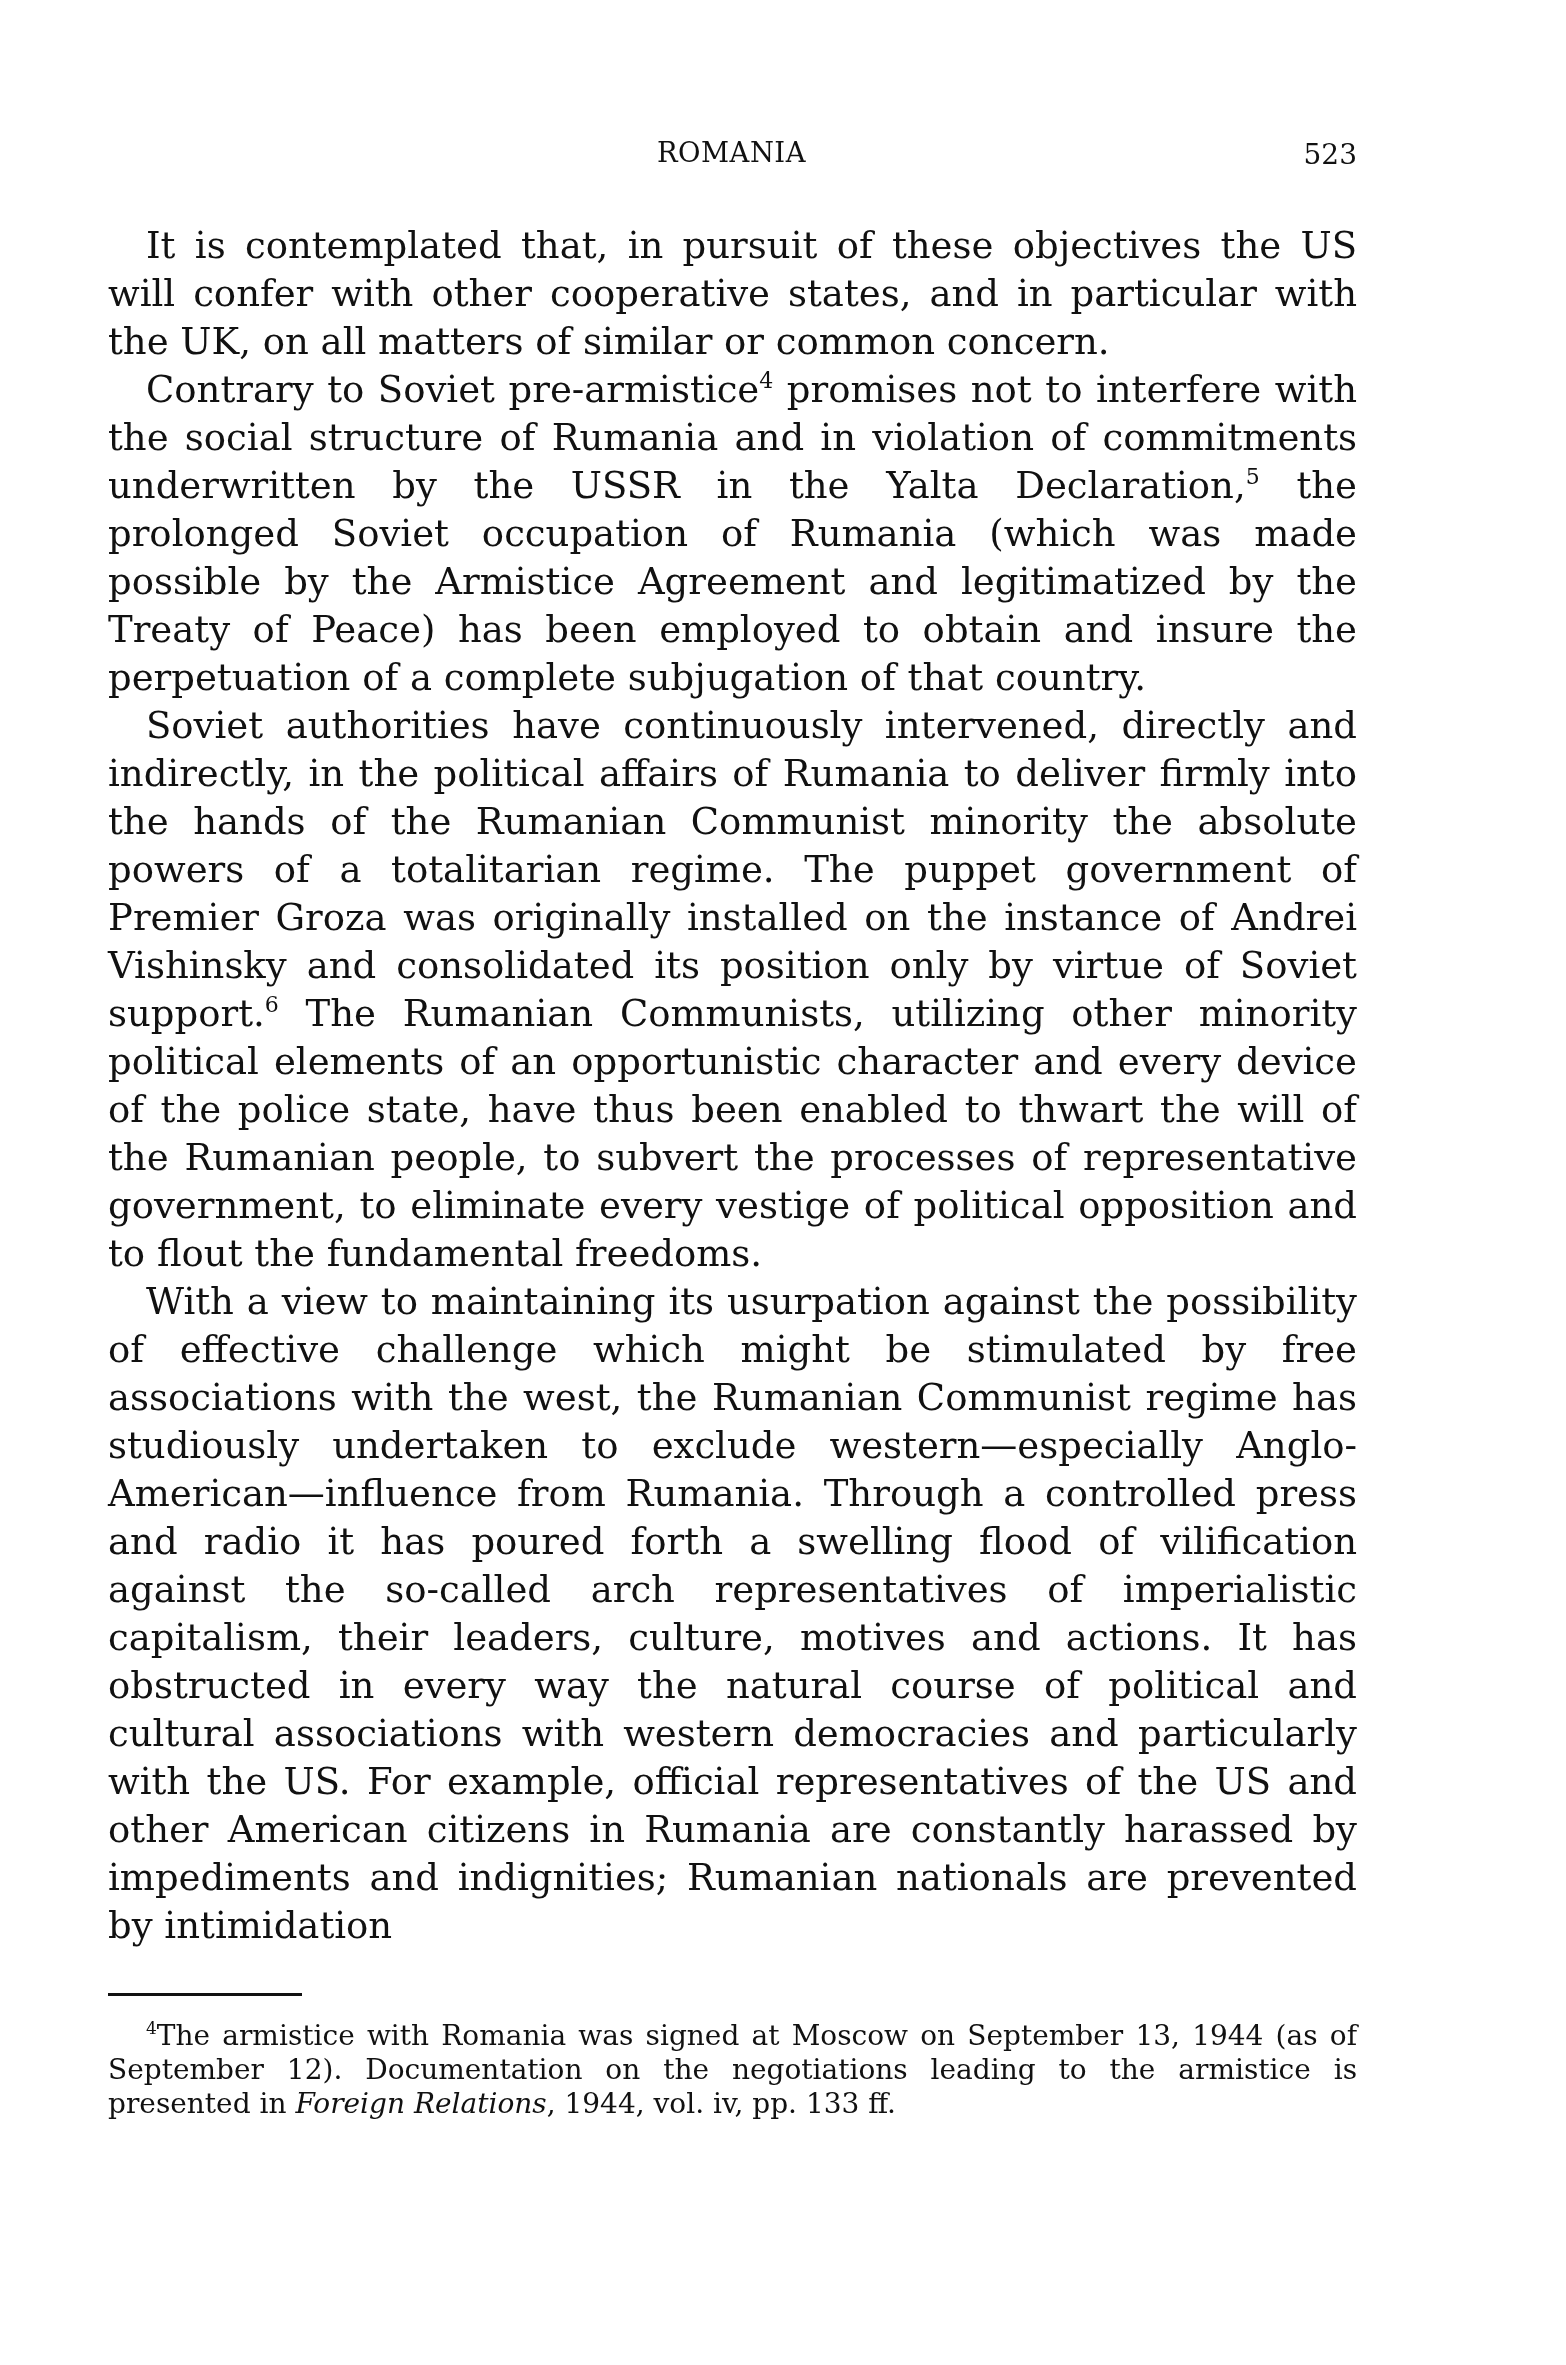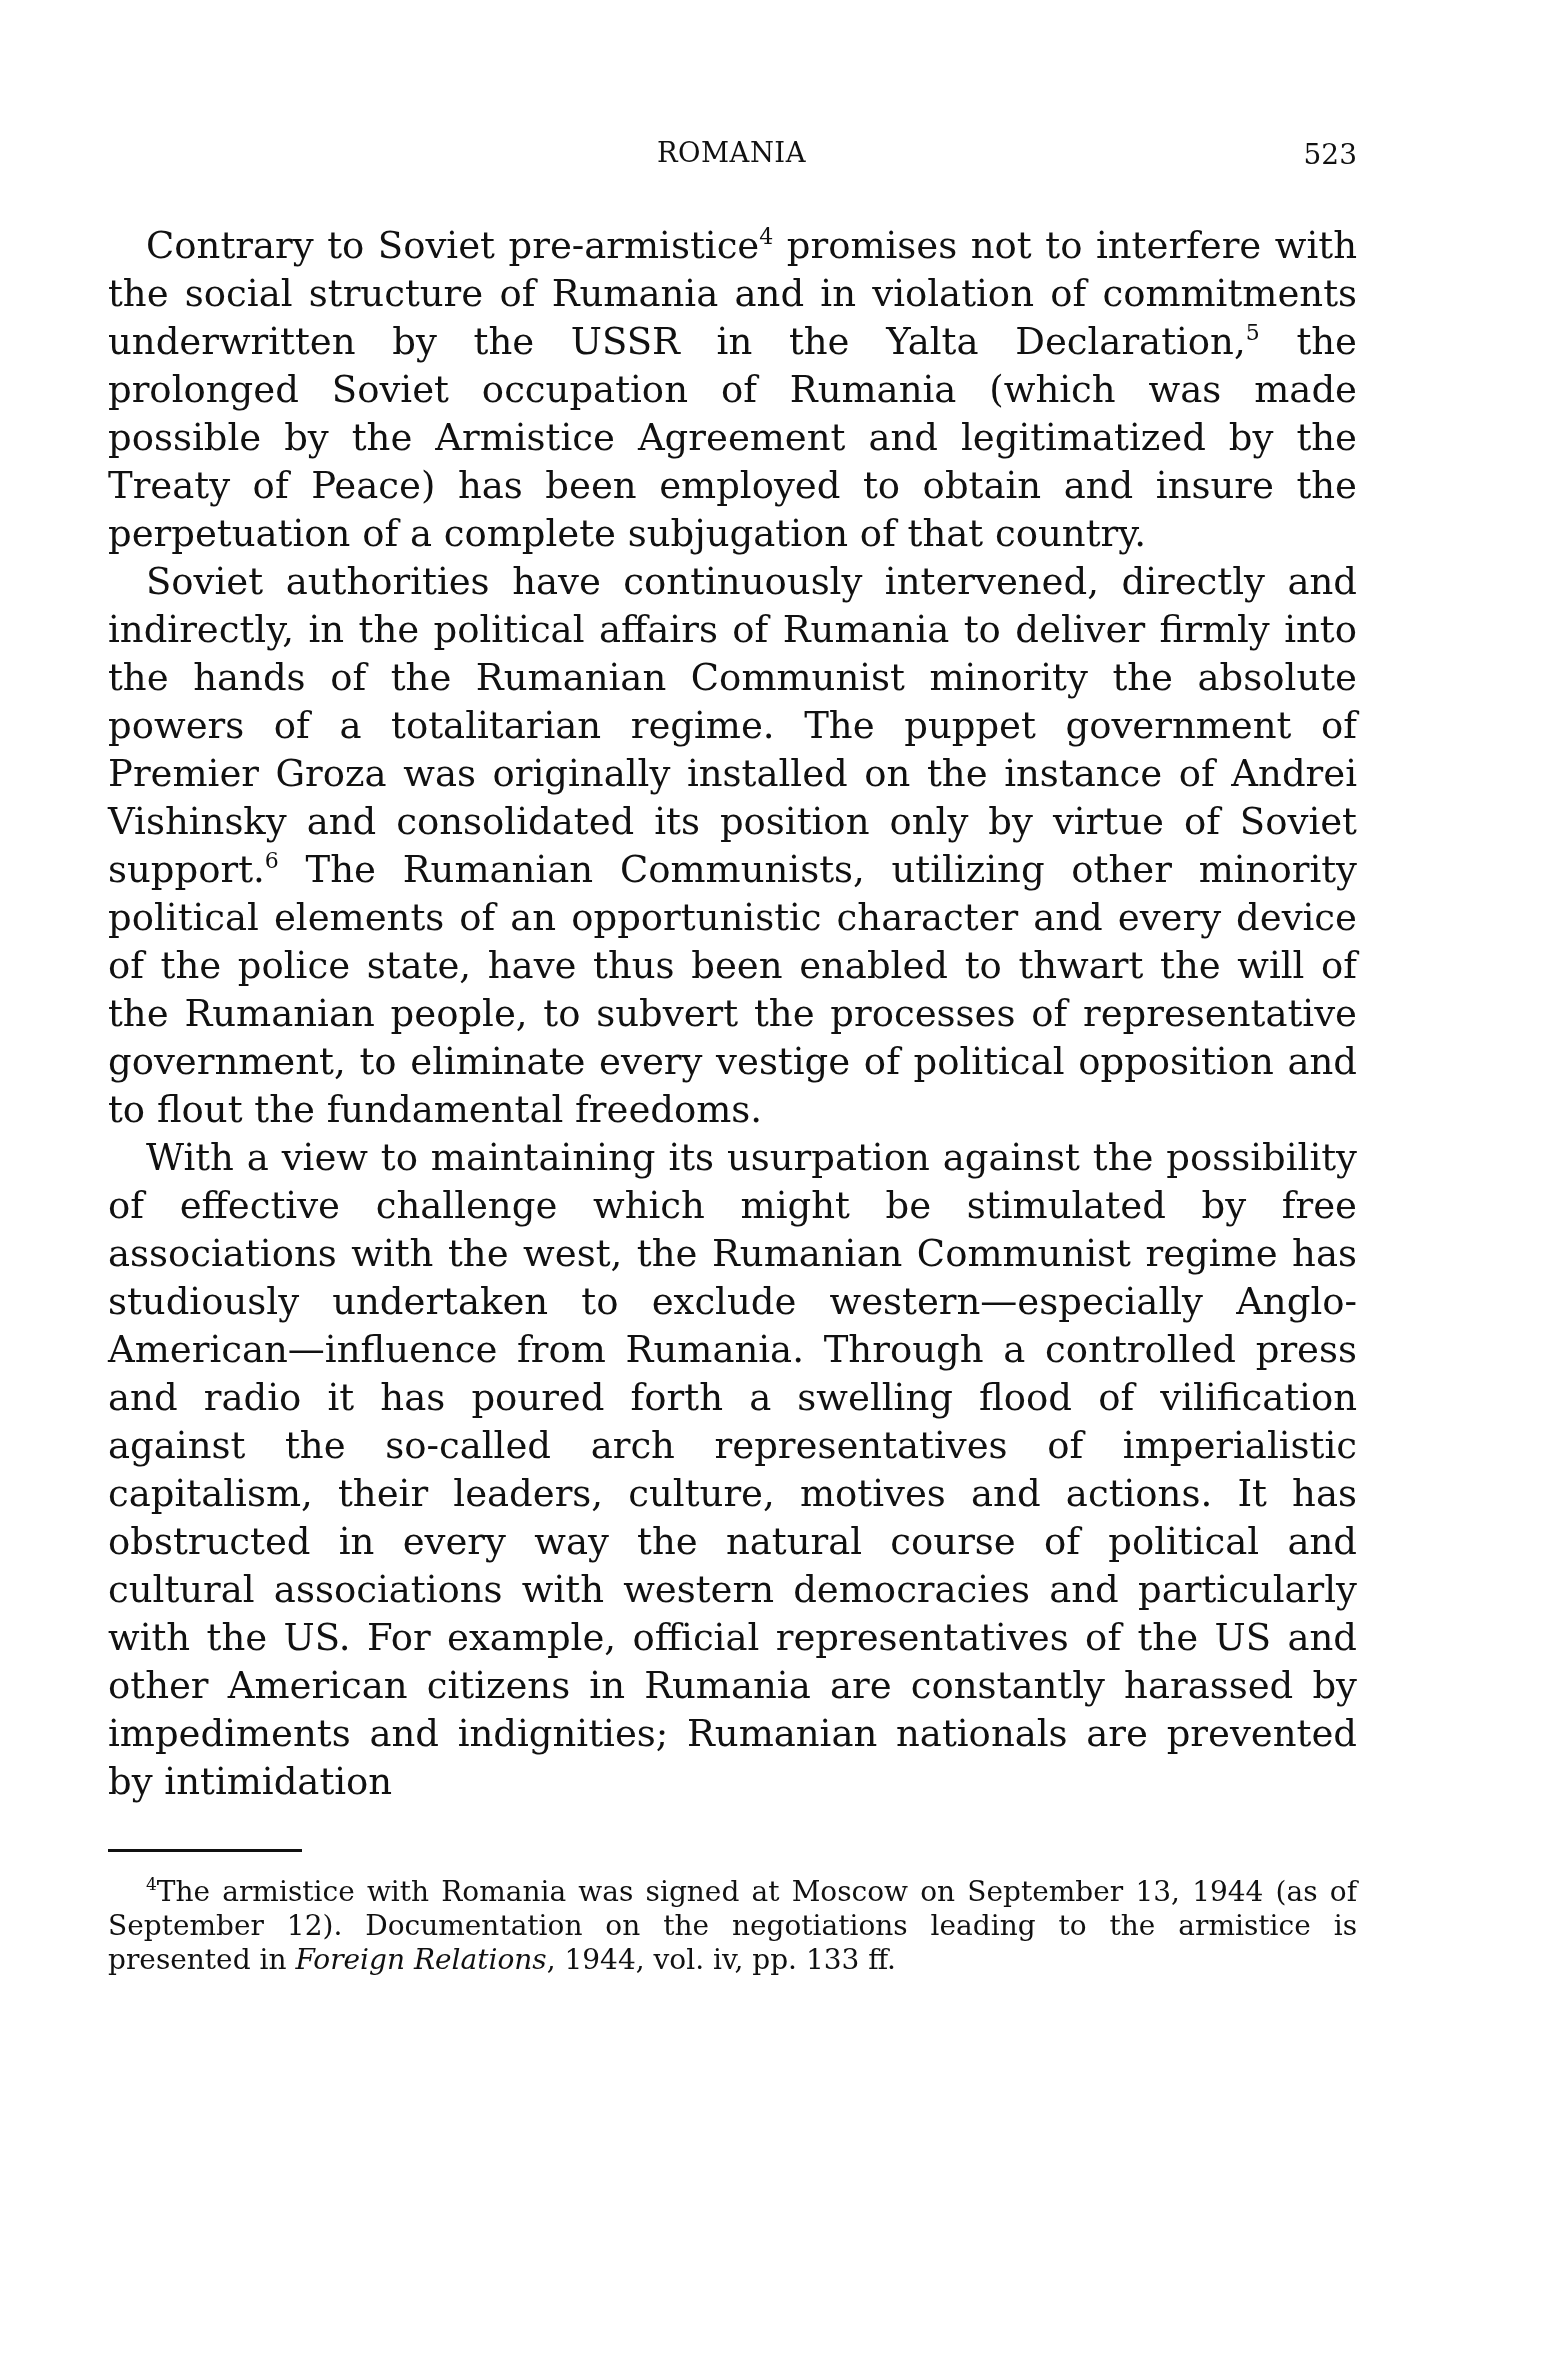--- a/index.html
+++ b/index.html
@@ -94,20 +94,21 @@
 <body>
 
 <div class="page">
 
   <div class="running-head">
     <span class="running-title">ROMANIA</span>
     <span class="page-number">523</span>
   </div>
 
   <div class="body">
+    <p class="indent">It is contemplated that, in pursuit of these objectives the US will confer with other cooperative states, and in particular with the UK, on all matters of similar or common concern.</p>
 
 
     <p class="indent"><span>Contrary to Soviet pre-armistice</span><sup class="fn">4</sup><span> promises not to interfere with the social structure of Rumania and in violation of commitments underwritten by the USSR in the Yalta Declaration,</span><sup class="fn">5</sup><span> the prolonged Soviet occupation of Rumania (which was made possible by the Armistice Agreement and legitimatized by the Treaty of Peace) has been employed to obtain and insure the perpetuation of a complete subjugation of that country.</span></p>
 
     <p class="indent"><span>Soviet authorities have continuously intervened, directly and indirectly, in the political affairs of Rumania to deliver firmly into the hands of the Rumanian Communist minority the absolute powers of a totalitarian regime. The puppet government of Premier Groza was originally installed on the instance of Andrei Vishinsky and consolidated its position only by virtue of Soviet support.</span><sup class="fn">6</sup><span> The Rumanian Communists, utilizing other minority political elements of an opportunistic character and every device of the police state, have thus been enabled to thwart the will of the Rumanian people, to subvert the processes of representative government, to eliminate every vestige of political opposition and to flout the fundamental freedoms.</span></p>
 
     <p class="indent">With a view to maintaining its usurpation against the possibility of effective challenge which might be stimulated by free associations with the west, the Rumanian Communist regime has studiously undertaken to exclude western—especially Anglo-American—influence from Rumania. Through a controlled press and radio it has poured forth a swelling flood of vilification against the so-called arch representatives of imperialistic capitalism, their leaders, culture, motives and actions. It has obstructed in every way the natural course of political and cultural associations with western democracies and particularly with the US. For example, official representatives of the US and other American citizens in Rumania are constantly harassed by impediments and indignities; Rumanian nationals are prevented by intimidation</p>
   </div>
 
   <div class="footnote-rule"></div>

